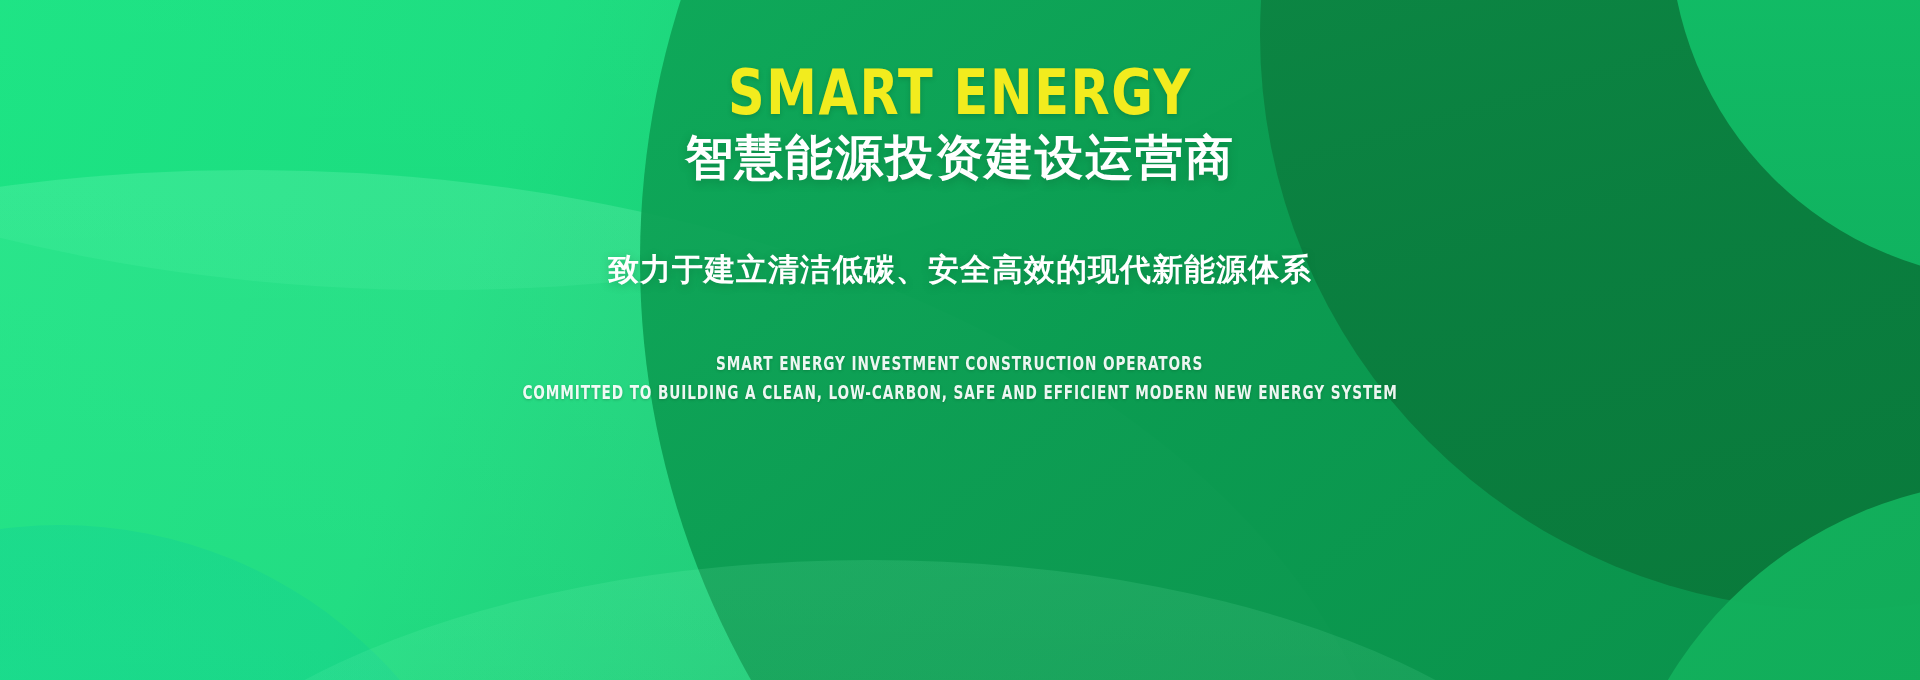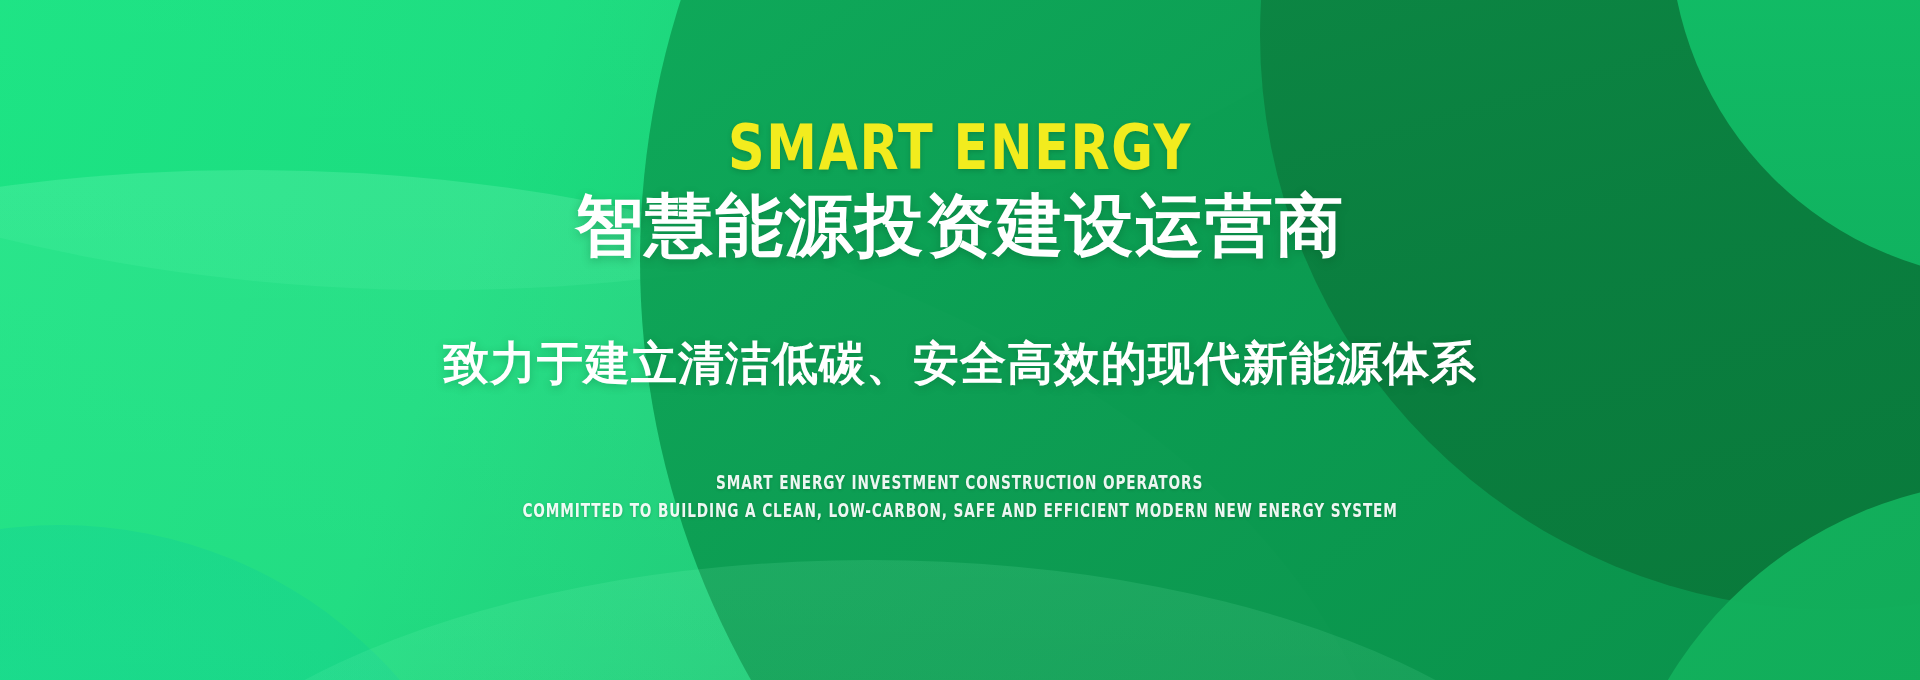--- a/index.html
+++ b/index.html
@@ -101,53 +101,53 @@
   }
 
   
   .content {
     position: absolute;
     inset: 0;
     display: flex;
     flex-direction: column;
     align-items: center;
     justify-content: flex-start;
-    padding-top: 117px;
+    padding-top: 62px;
     box-sizing: border-box;
   }
 
   .eyebrow {
     font-family: "DejaVu Sans", sans-serif;
     font-size: 62px;
     line-height: 1;
     font-weight: 700;
     letter-spacing: 2px;
     color: #f2ec1e;
     transform: scaleX(0.82);
     transform-origin: center;
     white-space: nowrap;
     text-shadow: 0 2px 6px rgba(0,60,25,0.22);
   }
 
   .headline {
     margin-top: 12px;
-    font-family: Liberation Serif, serif;
-    font-size: 68px;
+    font-family: Liberation Mono, monospace;
+    font-size: 48px;
     line-height: 1.05;
     font-weight: 700;
     letter-spacing: 2px;
     color: #ffffff;
     white-space: nowrap;
     text-shadow: 0 3px 10px rgba(0,70,30,0.28);
   }
 
   .subhead {
     margin-top: 34px;
-    font-family: Liberation Mono, monospace;
-    font-size: 46px;
+    font-family: Liberation Serif, serif;
+    font-size: 31px;
     line-height: 1.1;
     font-weight: 700;
     letter-spacing: 1px;
     color: #ffffff;
     white-space: nowrap;
     text-shadow: 0 2px 8px rgba(0,70,30,0.26);
   }
 
   .en-lines {
     margin-top: 40px;

